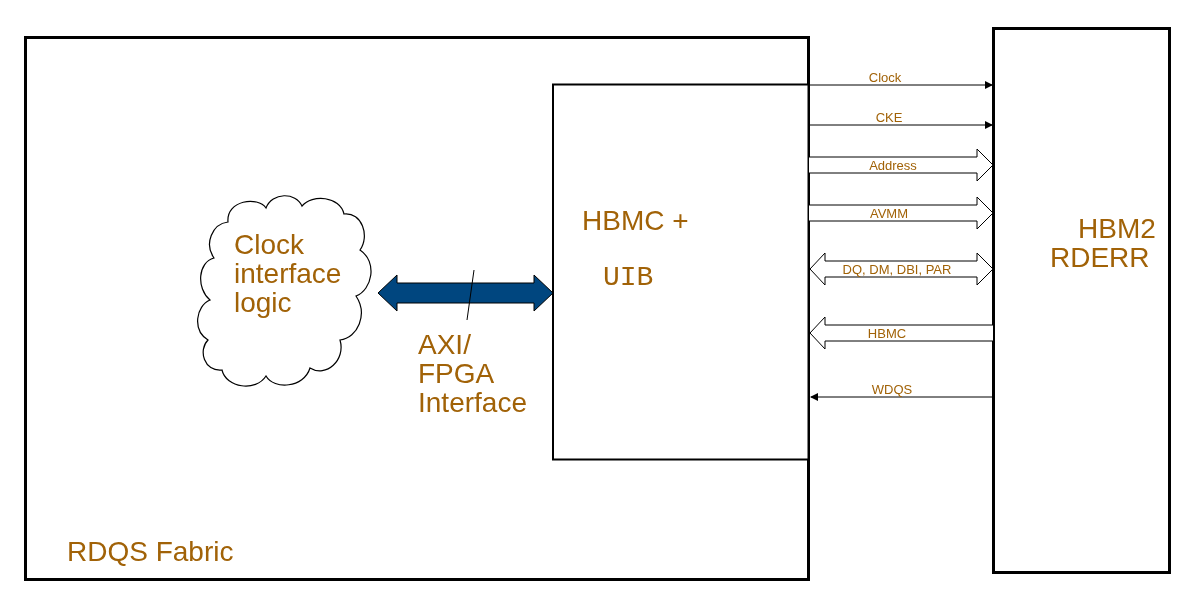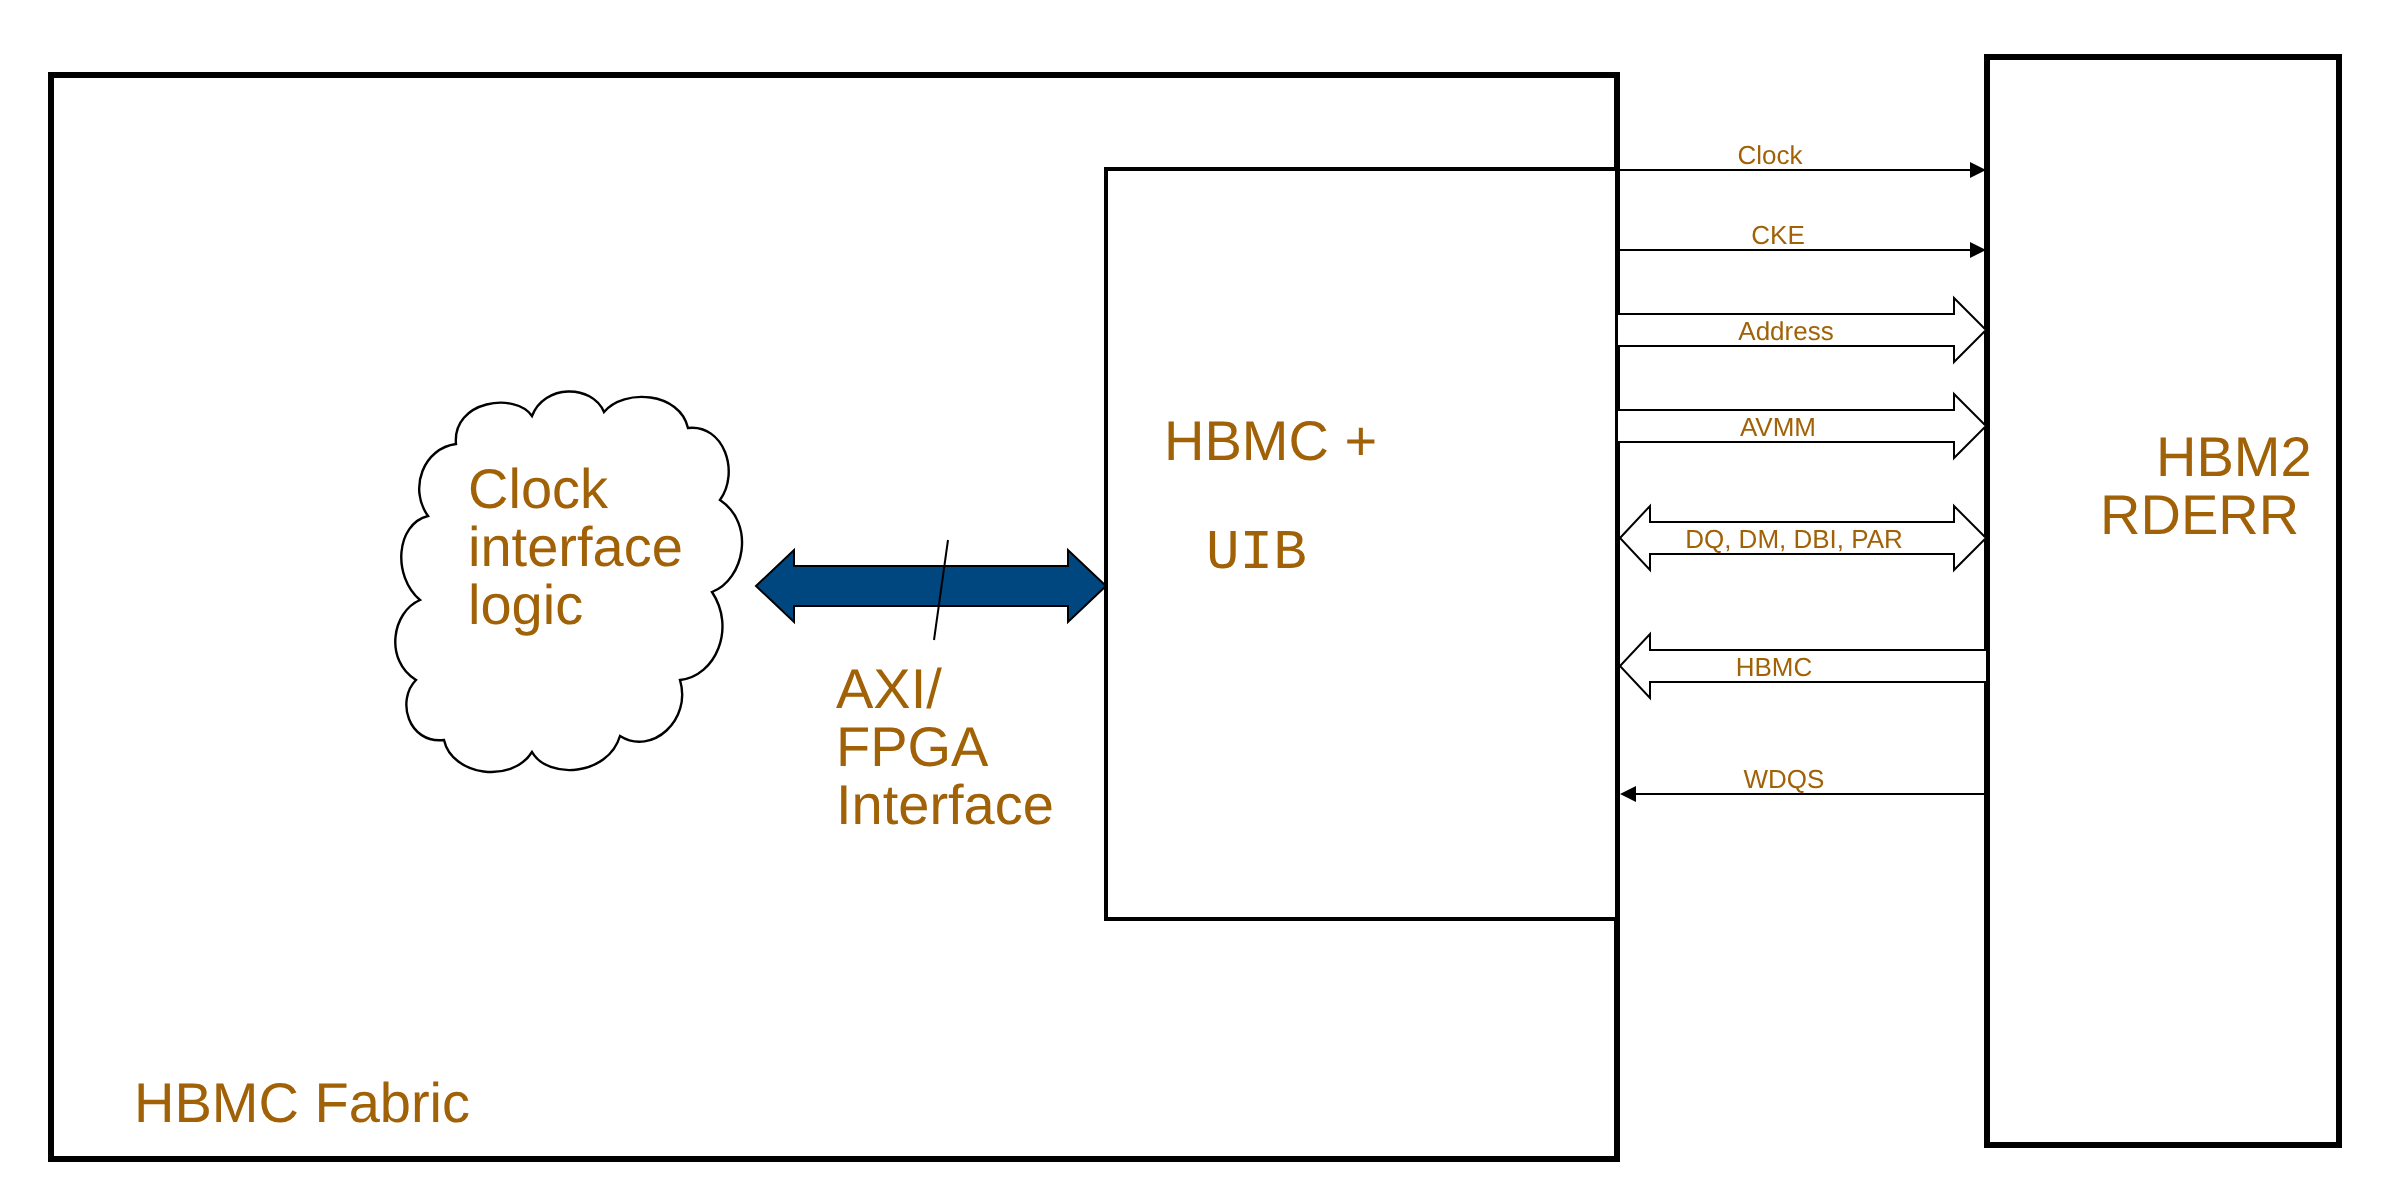--- a/index.html
+++ b/index.html
@@ -42,21 +42,21 @@
   </g>
   <path fill="#fff" stroke="#000" stroke-width="1" d="M809,157 L977,157 L977,149 L993,165 L977,181 L977,173 L809,173"></path>
   <path fill="#fff" stroke="#000" stroke-width="1" d="M809,205 L977,205 L977,197 L993,213 L977,229 L977,221 L809,221"></path>
   <path fill="#fff" stroke="#000" stroke-width="1" d="M810,269 L825,253 L825,261 L977,261 L977,253 L993,269 L977,285 L977,277 L825,277 L825,285 Z"></path>
   <path fill="#fff" stroke="#000" stroke-width="1" d="M993,325 L825,325 L825,317 L810,333 L825,349 L825,341 L993,341"></path>
   <g>
     <line x1="993" y1="397" x2="811" y2="397" stroke="#000" stroke-width="1" marker-end="url(#arrowhead)"></line>
   </g>
 </svg>
 
-<div class="lbl big" style="left:67px; top:537px;">HBMC Fabric</div>
+<div class="lbl big" style="left:67px; top:537px;">RDQS Fabric</div>
 
 <div class="lbl big" style="left:582px; top:206px;">HBMC +</div>
 <div class="lbl big" style="left:603px; top:263px;font-family:Liberation Mono, monospace;">UIB</div>
 
 <div class="lbl big" style="left:1050px; top:214px;margin-left:28px;">HBM2</div>
 <div class="lbl big" style="left:1050px; top:243px;">RDERR</div>
 
 <div class="lbl big" style="left:234px; top:230px;">Clock</div>
 <div class="lbl big" style="left:234px; top:259px;">interface</div>
 <div class="lbl big" style="left:234px; top:288px;">logic</div>

